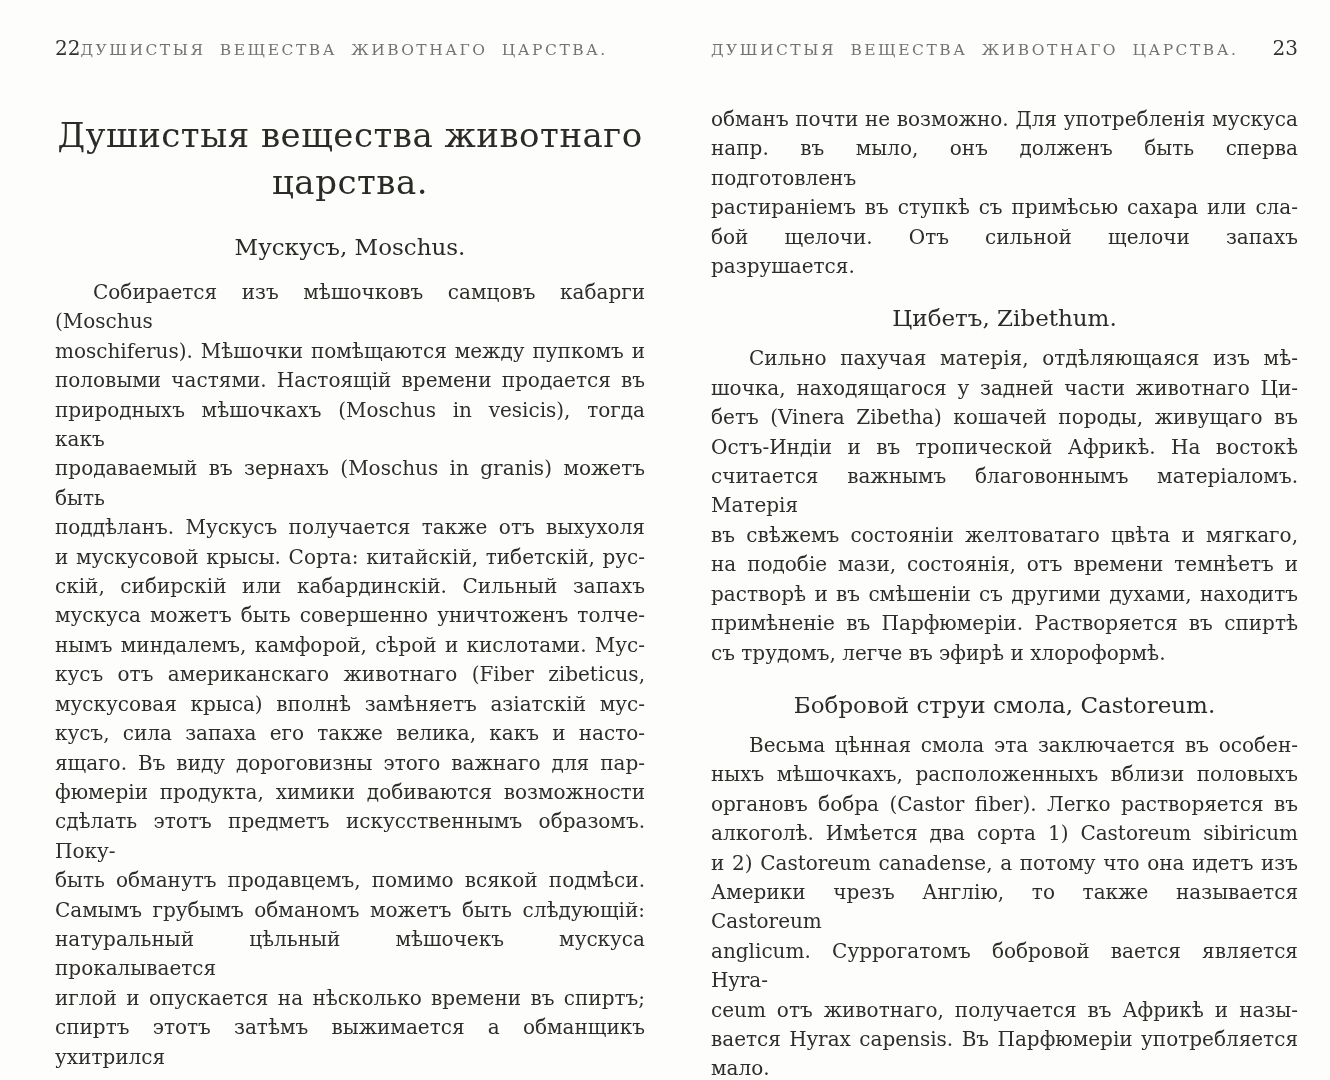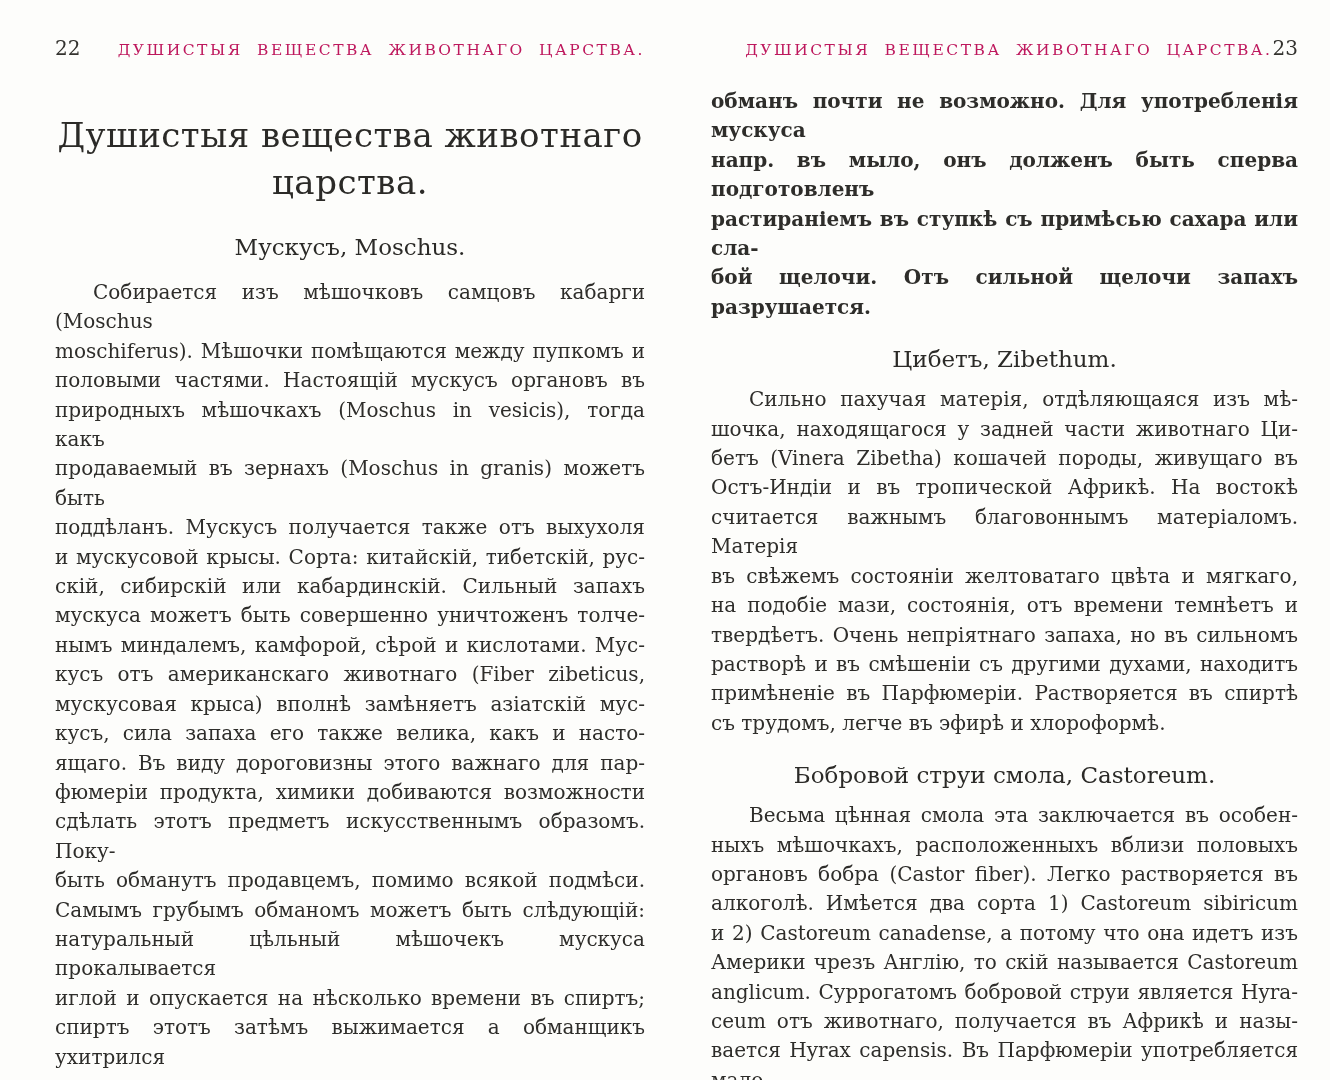--- a/index.html
+++ b/index.html
@@ -11,41 +11,41 @@
     overflow: hidden;
   }
   .spread { display: flex; width: 1330px; height: 1080px; }
   .page { width: 665px; box-sizing: border-box; overflow: hidden; }
   .page.left  { padding: 36px 20px 0 55px; }
   .page.right { padding: 36px 32px 0 46px; }
 
   .page-header { display: flex; align-items: baseline; }
   .page-number { font-size: 20px; color: #33322e; }
   .running-head {
-    flex: 1; text-align: right;
+    flex: 1; text-align: left;
     font-size: 15.5px; letter-spacing: 2.5px; word-spacing: 7px;
-    color: #be185d;
+    color: #737373;
   }
 
   .main-title {
     margin-top: 52px; text-align: center;
     font-size: 34px; line-height: 47px; letter-spacing: 0.5px;
     color: #2b2a27;
   }
 
   .section-heading {
     text-align: center; font-weight: normal;
     font-size: 23px; color: #2b2a27;
   }
   .left  .section-heading { margin-top: 28px; }
   .right .section-heading { margin-top: 24px; margin-bottom: 13px; }
 
   .para { font-size: 20px; line-height: 29.4px; color: #2e2d2a; }
   .left  .para { margin-top: 18px; }
-  .right .para.continuation { margin-top: 27px; font-weight: bold; }
+  .right .para.continuation { margin-top: 45px; }
 
   .tline { text-align: justify; text-align-last: justify; }
   .para:not(.continues) .tline:last-child { text-align-last: left; }
   .para.indent .tline:first-child { text-indent: 38px; }
 </style>
 </head>
 <body>
 
 <div class="spread">
 
@@ -58,21 +58,21 @@
     <div class="main-title">
       <div>Душистыя вещества животнаго</div>
       <div>царства.</div>
     </div>
 
     <div class="section-heading">Мускусъ, Moschus.</div>
 
     <div class="para indent continues">
         <div class="tline">Собирается изъ мѣшочковъ самцовъ кабарги (Moschus</div>
         <div class="tline">moschiferus). Мѣшочки помѣщаются между пупкомъ и</div>
-        <div class="tline">половыми частями. Настоящій мускусъ органовъ въ</div>
+        <div class="tline">половыми частями. Настоящій времени продается въ</div>
         <div class="tline">природныхъ мѣшочкахъ (Moschus in vesicis), тогда какъ</div>
         <div class="tline">продаваемый въ зернахъ (Moschus in granis) можетъ быть</div>
         <div class="tline">поддѣланъ. Мускусъ получается также отъ выхухоля</div>
         <div class="tline">и мускусовой крысы. Сорта: китайскій, тибетскій, рус-</div>
         <div class="tline">скій, сибирскій или кабардинскій. Сильный запахъ</div>
         <div class="tline">мускуса можетъ быть совершенно уничтоженъ толче-</div>
         <div class="tline">нымъ миндалемъ, камфорой, сѣрой и кислотами. Мус-</div>
         <div class="tline">кусъ отъ американскаго животнаго (Fiber zibeticus,</div>
         <div class="tline">мускусовая крыса) вполнѣ замѣняетъ азіатскій мус-</div>
         <div class="tline">кусъ, сила запаха его также велика, какъ и насто-</div>
@@ -102,35 +102,34 @@
 
     <div class="section-heading">Цибетъ, Zibethum.</div>
     <div class="para indent">
         <div class="tline">Сильно пахучая матерія, отдѣляющаяся изъ мѣ-</div>
         <div class="tline">шочка, находящагося у задней части животнаго Ци-</div>
         <div class="tline">бетъ (Vinera Zibetha) кошачей породы, живущаго въ</div>
         <div class="tline">Остъ-Индіи и въ тропической Африкѣ. На востокѣ</div>
         <div class="tline">считается важнымъ благовоннымъ матеріаломъ. Матерія</div>
         <div class="tline">въ свѣжемъ состояніи желтоватаго цвѣта и мягкаго,</div>
         <div class="tline">на подобіе мази, состоянія, отъ времени темнѣетъ и</div>
-        <div class="tline">твердѣетъ. Очень непріятнаго запаха, но въ сильномъ</div>
         <div class="tline">растворѣ и въ смѣшеніи съ другими духами, находитъ</div>
         <div class="tline">примѣненіе въ Парфюмеріи. Растворяется въ спиртѣ</div>
         <div class="tline">съ трудомъ, легче въ эфирѣ и хлороформѣ.</div>
       </div>
 
     <div class="section-heading">Бобровой струи смола, Castoreum.</div>
     <div class="para indent">
         <div class="tline">Весьма цѣнная смола эта заключается въ особен-</div>
         <div class="tline">ныхъ мѣшочкахъ, расположенныхъ вблизи половыхъ</div>
         <div class="tline">органовъ бобра (Castor fiber). Легко растворяется въ</div>
         <div class="tline">алкоголѣ. Имѣется два сорта 1) Castoreum sibiricum</div>
         <div class="tline">и 2) Castoreum canadense, а потому что она идетъ изъ</div>
-        <div class="tline">Америки чрезъ Англію, то скій называется Castoreum</div>
-        <div class="tline">anglicum. Суррогатомъ бобровой струи является Hyra-</div>
+        <div class="tline">Америки чрезъ Англію, то также называется Castoreum</div>
+        <div class="tline">anglicum. Суррогатомъ бобровой вается является Hyra-</div>
         <div class="tline">ceum отъ животнаго, получается въ Африкѣ и назы-</div>
         <div class="tline">вается Hyrax capensis. Въ Парфюмеріи употребляется</div>
         <div class="tline">мало.</div>
       </div>
 
   </div>
 
 </div>
 
 </body></html>

